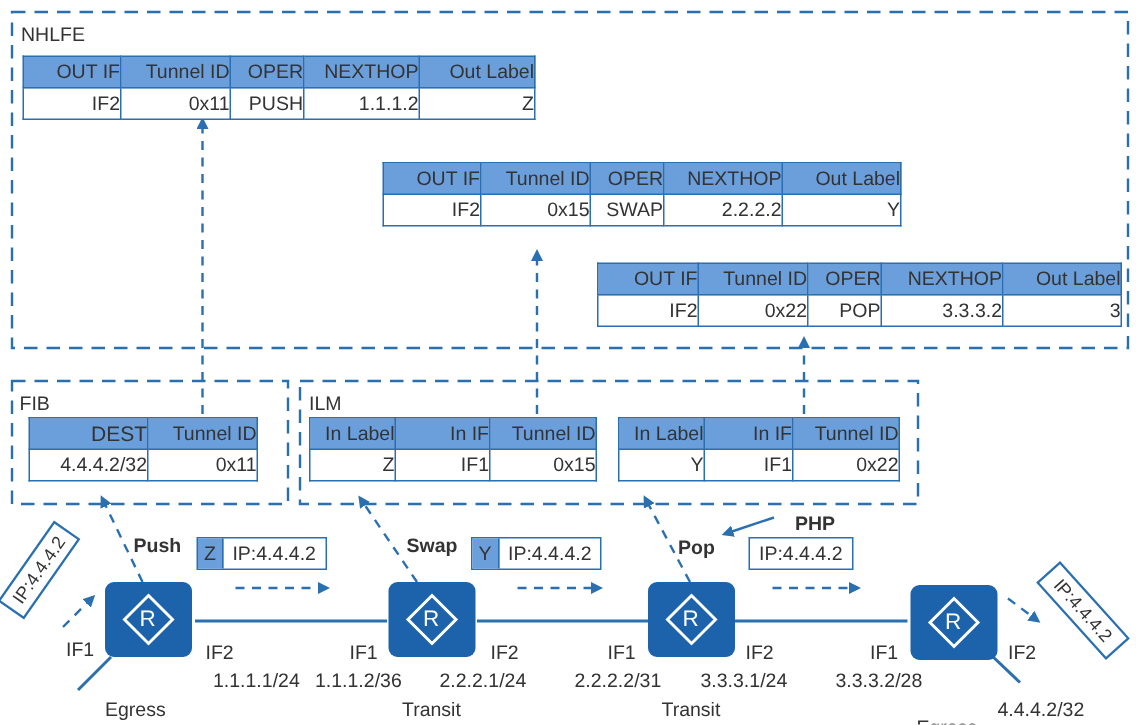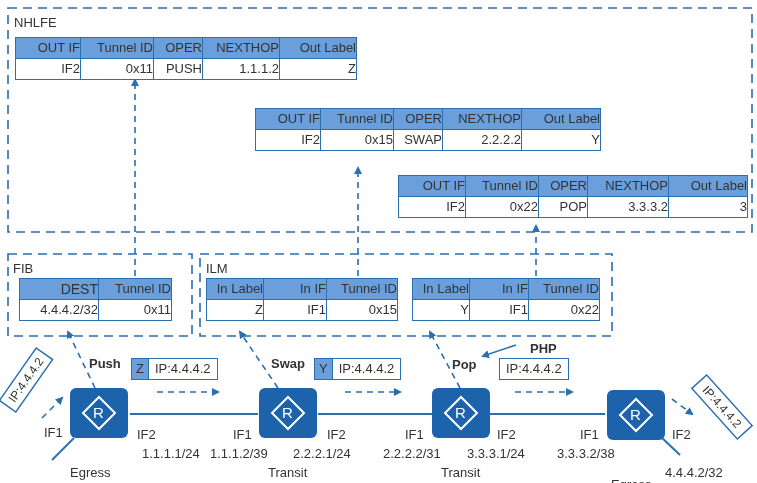--- a/index.html
+++ b/index.html
@@ -215,28 +215,28 @@
   </svg>
   <span class="lbl" style="left:23px; top:17px; color:#fff; font-size:15px;">R</span>
 </div>
 
 <div class="lbl" style="left:44px; top:426px;">IF1</div>
 <div class="lbl" style="left:137px; top:428px;">IF2</div>
 <div class="lbl" style="left:118px; top:447px;margin-left:24px;">1.1.1.1/24</div>
 <div class="lbl" style="left:70px; top:466px;">Egress</div>
 
 <div class="lbl" style="left:233px; top:428px;">IF1</div>
-<div class="lbl" style="left:210px; top:447px;">1.1.1.2/39</div>
+<div class="lbl" style="left:210px; top:447px;">1.1.1.2/36</div>
 <div class="lbl" style="left:327px; top:428px;">IF2</div>
 <div class="lbl" style="left:293px; top:447px;">2.2.2.1/24</div>
 <div class="lbl" style="left:268px; top:466px;">Transit</div>
 
 <div class="lbl" style="left:405px; top:428px;">IF1</div>
 <div class="lbl" style="left:383px; top:447px;">2.2.2.2/31</div>
 <div class="lbl" style="left:497px; top:428px;">IF2</div>
 <div class="lbl" style="left:467px; top:447px;">3.3.3.1/24</div>
 <div class="lbl" style="left:441px; top:466px;">Transit</div>
 
 <div class="lbl" style="left:580px; top:428px;">IF1</div>
-<div class="lbl" style="left:557px; top:447px;">3.3.3.2/38</div>
+<div class="lbl" style="left:557px; top:447px;">3.3.3.2/28</div>
 <div class="lbl" style="left:672px; top:428px;">IF2</div>
 <div class="lbl" style="left:665px; top:466px;">4.4.4.2/32</div>
 <div class="lbl" style="left:611px; top:466px;margin-top:12px;">Egress</div>
 
 </body></html>

